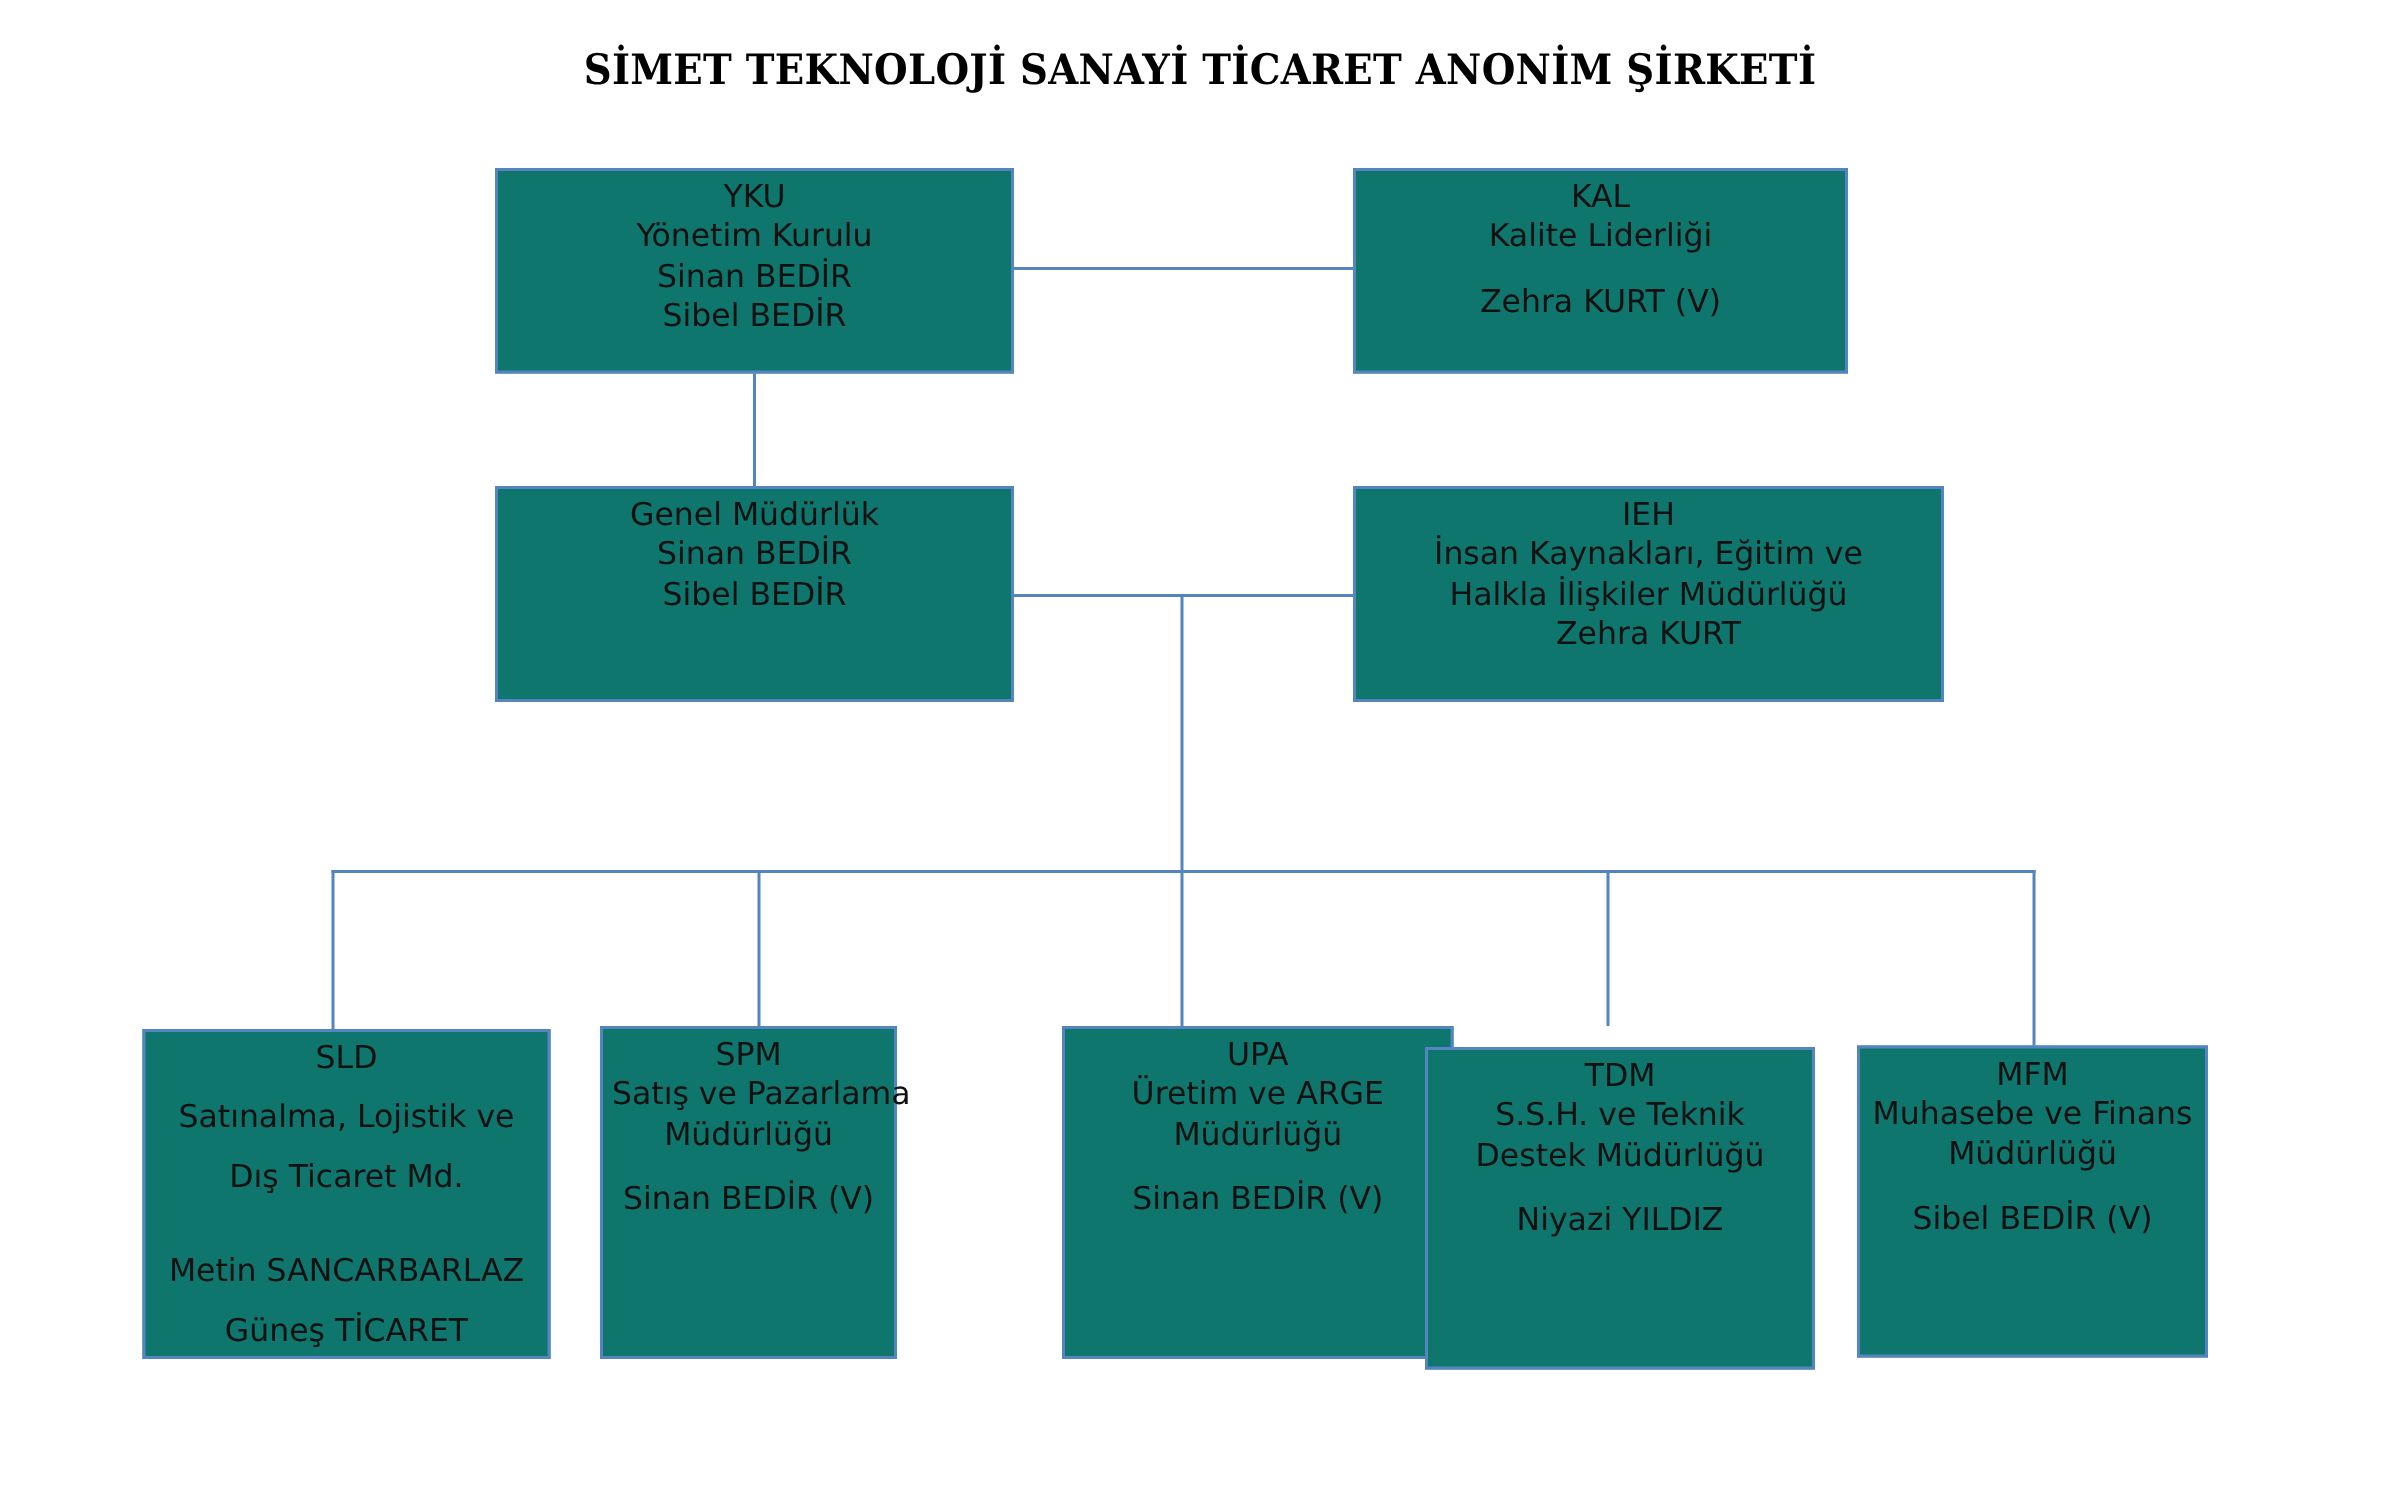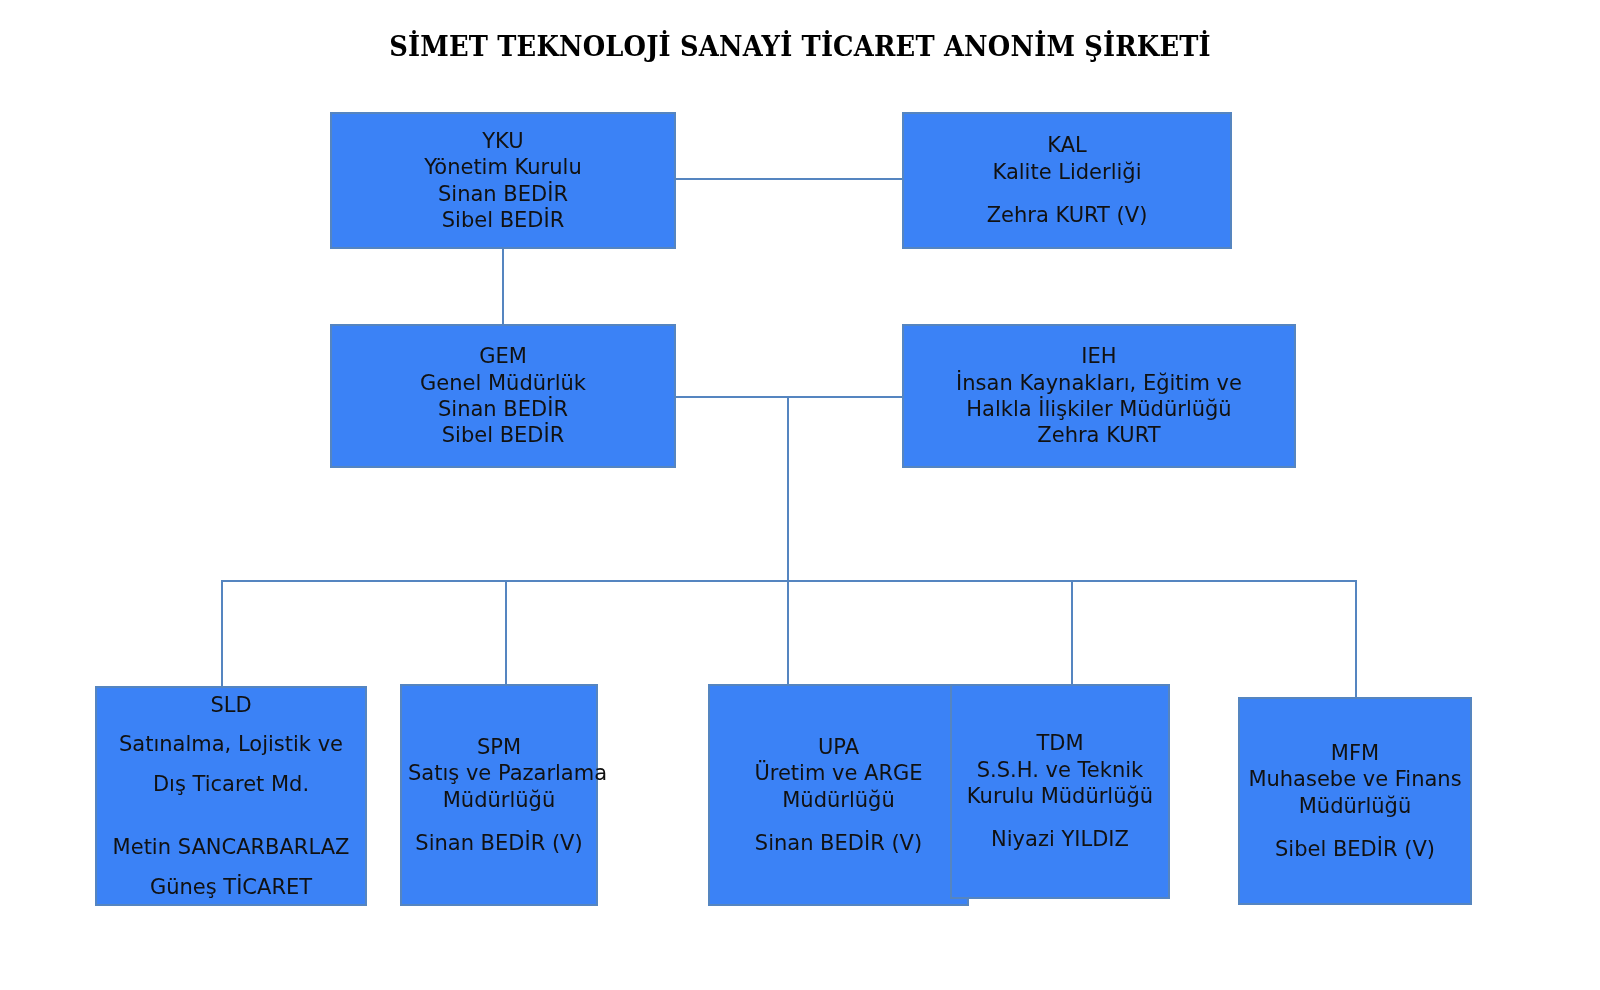--- a/index.html
+++ b/index.html
@@ -32,25 +32,25 @@
     transform: scaleX(0.92);
     transform-origin: center top;
     white-space: nowrap;
   }
 
   
   .node {
     position: absolute;
     box-sizing: border-box;
     border: 2px solid #5585c0;
-    background: #3b82f6;
+    background: #0f766e;
     display: flex;
     flex-direction: column;
     align-items: center;
-    justify-content: center;
+    justify-content: flex-start;
     text-align: center;
     color: #111111;
     line-height: 1.26;
     padding: 4px 6px;
   }
   .node .ln {
     display: block;
     width: 100%;
     font-size: 21px;
     font-weight: normal;
@@ -103,21 +103,20 @@
   </div>
 
   <div class="node" style="left:902px; top:112px; width:330px; height:137px;">
     <span class="ln">KAL</span>
     <span class="ln">Kalite Liderliği</span>
     <span class="spacer"></span>
     <span class="ln bold">Zehra KURT (V)</span>
   </div>
 
   <div class="node" style="left:330px; top:324px; width:346px; height:144px;">
-    <span class="ln">GEM</span>
     <span class="ln">Genel Müdürlük</span>
     <span class="ln bold">Sinan BEDİR</span>
     <span class="ln bold">Sibel BEDİR</span>
   </div>
 
   <div class="node" style="left:902px; top:324px; width:394px; height:144px;">
     <span class="ln">IEH</span>
     <span class="ln">İnsan Kaynakları, Eğitim ve</span>
     <span class="ln">Halkla İlişkiler Müdürlüğü</span>
     <span class="ln bold">Zehra KURT</span>
@@ -141,24 +140,24 @@
   </div>
 
   <div class="node" style="left:708px; top:684px; width:261px; height:222px;">
     <span class="ln">UPA</span>
     <span class="ln">Üretim ve ARGE</span>
     <span class="ln">Müdürlüğü</span>
     <span class="spacer"></span>
     <span class="ln bold">Sinan BEDİR (V)</span>
   </div>
 
-  <div class="node" style="left:950px; top:684px; width:220px; height:215px;">
+  <div class="node" style="left:950px; top:698px; width:260px; height:215px;">
     <span class="ln">TDM</span>
     <span class="ln">S.S.H. ve Teknik</span>
-    <span class="ln">Kurulu Müdürlüğü</span>
+    <span class="ln">Destek Müdürlüğü</span>
     <span class="spacer"></span>
     <span class="ln bold">Niyazi YILDIZ</span>
   </div>
 
   <div class="node" style="left:1238px; top:697px; width:234px; height:208px;">
     <span class="ln">MFM</span>
     <span class="ln">Muhasebe ve Finans</span>
     <span class="ln">Müdürlüğü</span>
     <span class="spacer"></span>
     <span class="ln bold">Sibel BEDİR (V)</span>

